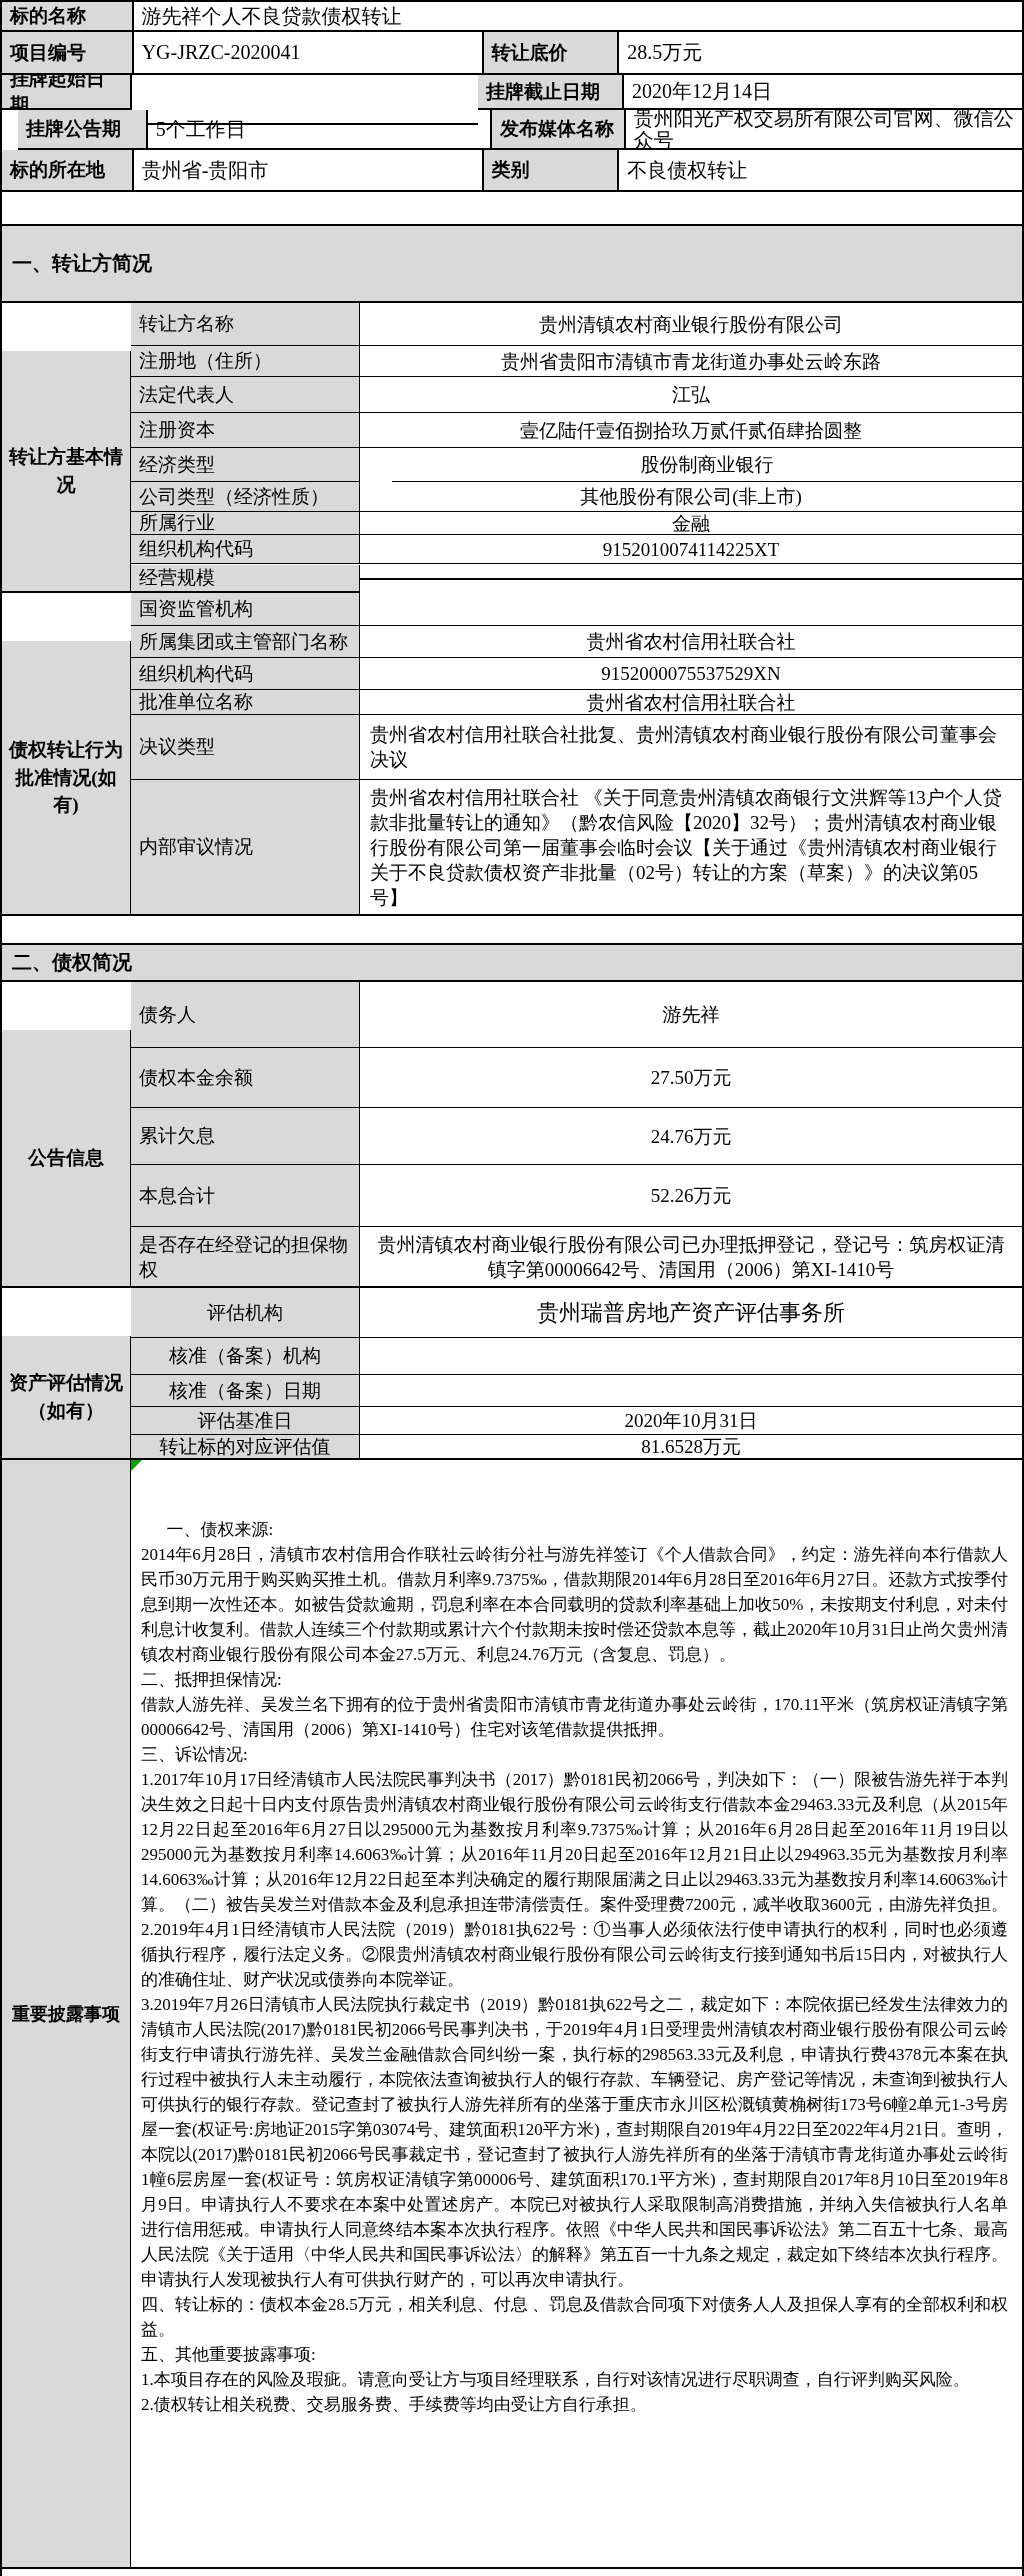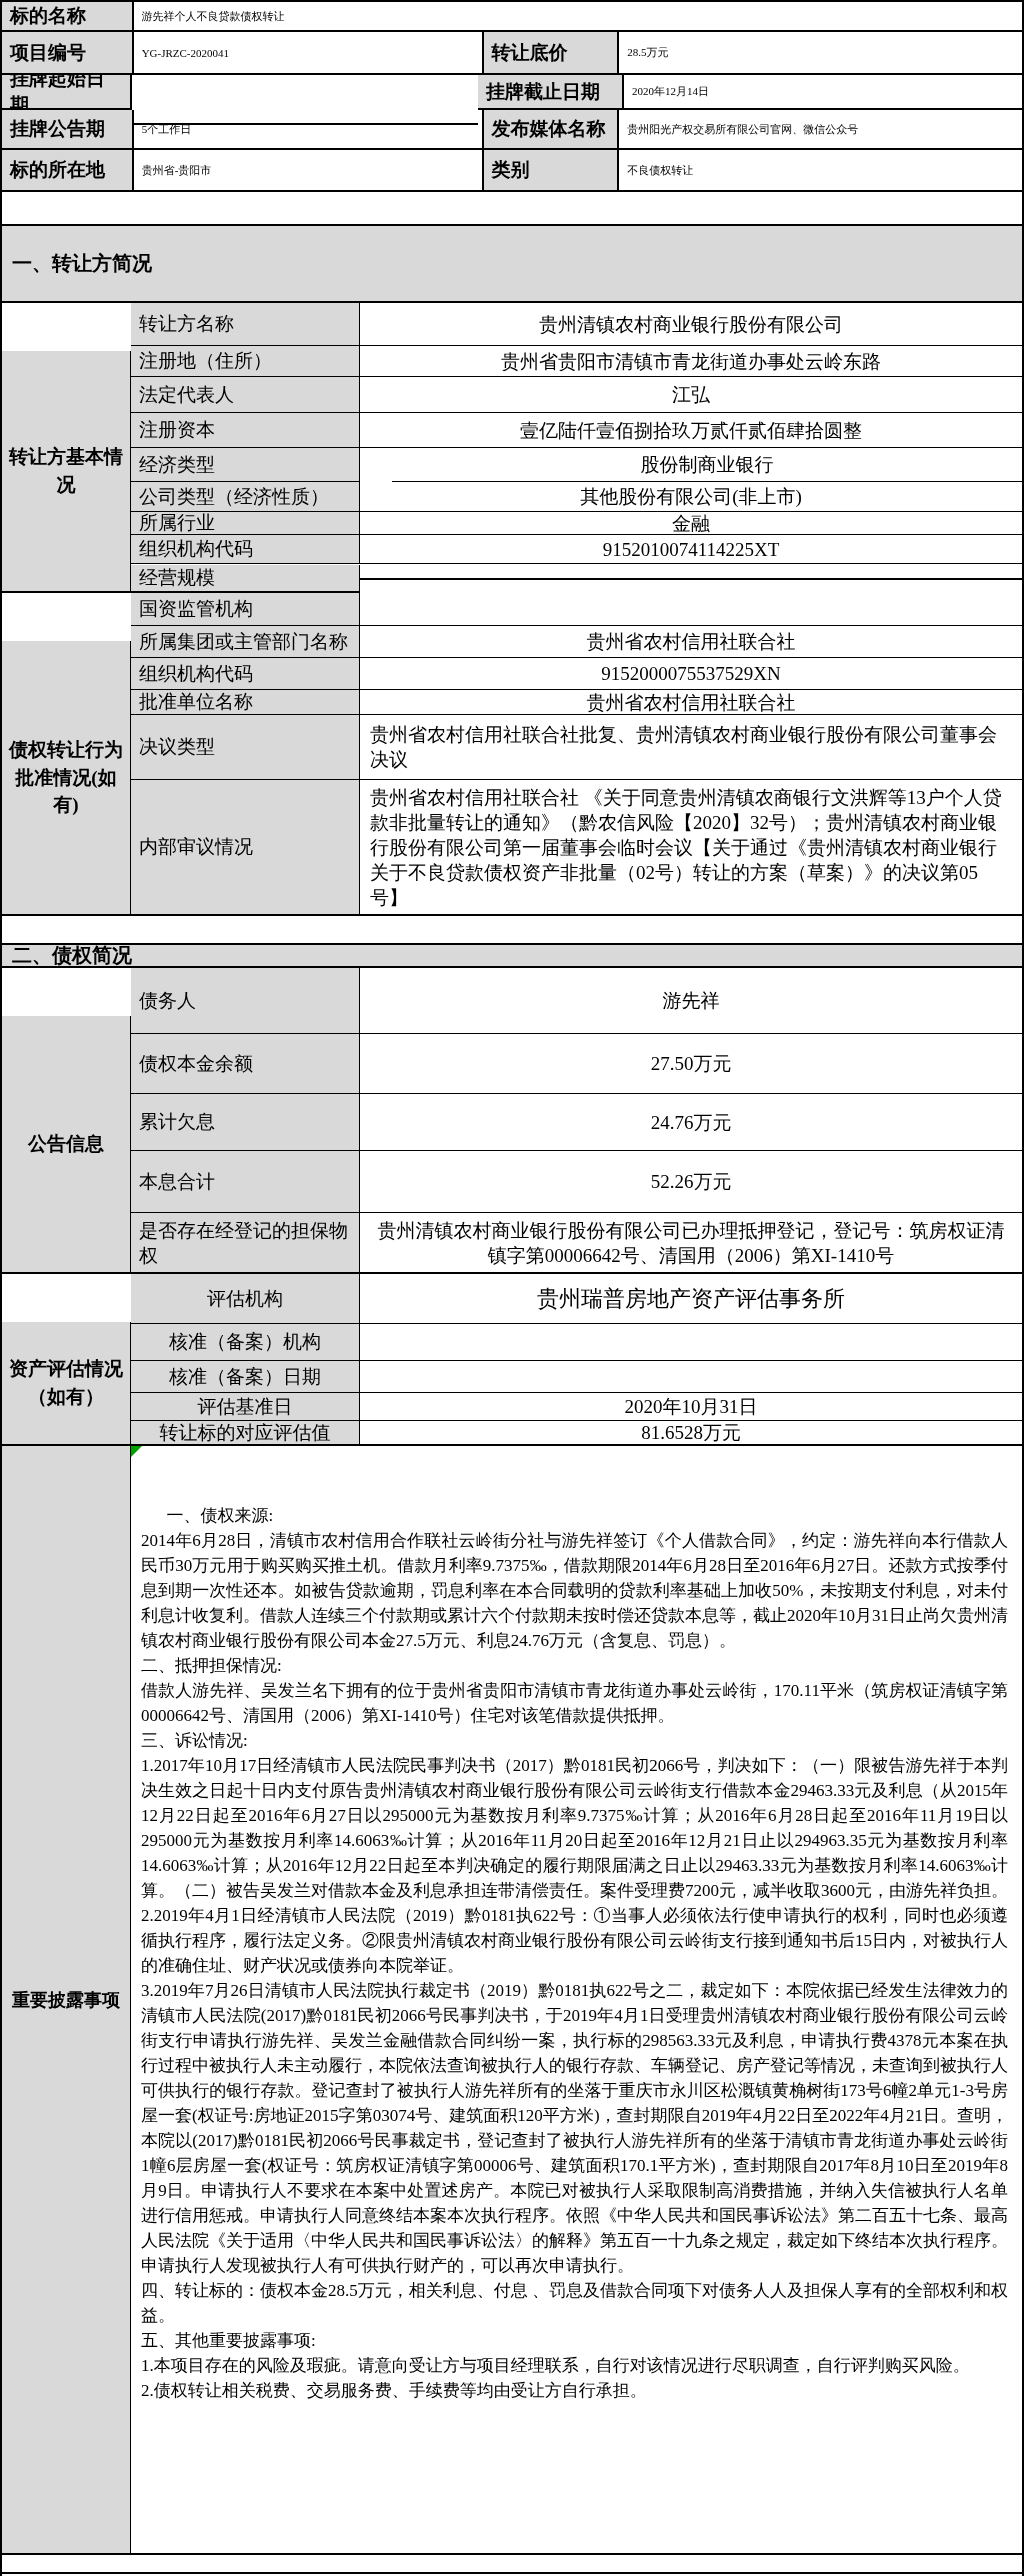--- a/index.html
+++ b/index.html
@@ -15,21 +15,21 @@
   }
   .row{display:flex;width:100%;}
   .cell{
     display:flex;align-items:center;
     border-right:2px solid #000;border-bottom:2px solid #000;
     padding:0 8px;overflow:hidden;
   }
   .cell:last-child{border-right:none;}
   .gray{background:#d9d9d9;}
   .lbl{font-weight:bold;font-size:19px;}
-  .val{font-size:11px;}
+  .val{font-size:20px;}
   .top{border-top:2px solid #000;}
   .gap{border-bottom:none;}
   .section-band{
     display:flex;align-items:center;
     background:#d9d9d9;
     border-top:2px solid #000;border-bottom:2px solid #000;
     font-weight:bold;font-size:20px;
     padding-left:10px;
   }
   
@@ -118,21 +118,21 @@
       <div class="cell val" style="width:351px;margin-top:48px;">
           <span>2020年12月8日</span>
         </div>
       <div class="cell gray lbl" style="width:148px;">
           <span>挂牌截止日期</span>
         </div>
       <div class="cell val" style="width:404px;">
           <span>2020年12月14日</span>
         </div>
     </div>
-    <div class="row" style="height:40px;">
+    <div class="row" style="height:40px;padding-left:16px;">
       <div class="cell gray lbl" style="width:132px;">
           <span>挂牌公告期</span>
         </div>
       <div class="cell val" style="width:351px;">
           <span>5个工作日</span>
         </div>
       <div class="cell gray lbl" style="width:136px;">
           <span>发布媒体名称</span>
         </div>
       <div class="cell val" style="width:404px;line-height:22px;">
@@ -295,21 +295,21 @@
           <div class="ival left">
               <span>贵州省农村信用社联合社 《关于同意贵州清镇农商银行文洪辉等13户个人贷款非批量转让的通知》（黔农信风险【2020】32号）；贵州清镇农村商业银行股份有限公司第一届董事会临时会议【关于通过《贵州清镇农村商业银行关于不良贷款债权资产非批量（02号）转让的方案（草案）》的决议第05号】</span>
             </div>
         </div>
       </div>
     </div>
   </div>
 
   <div class="gap" style="height:27px;"></div>
 
-  <div class="section-band" style="height:25px;">
+  <div class="section-band" style="height:39px;">
     <span>二、债权简况</span>
   </div>
 
   <div>
 
     <div class="group">
       <div class="gcell">
           <span>公告信息</span>
         </div>
       <div class="grows">

